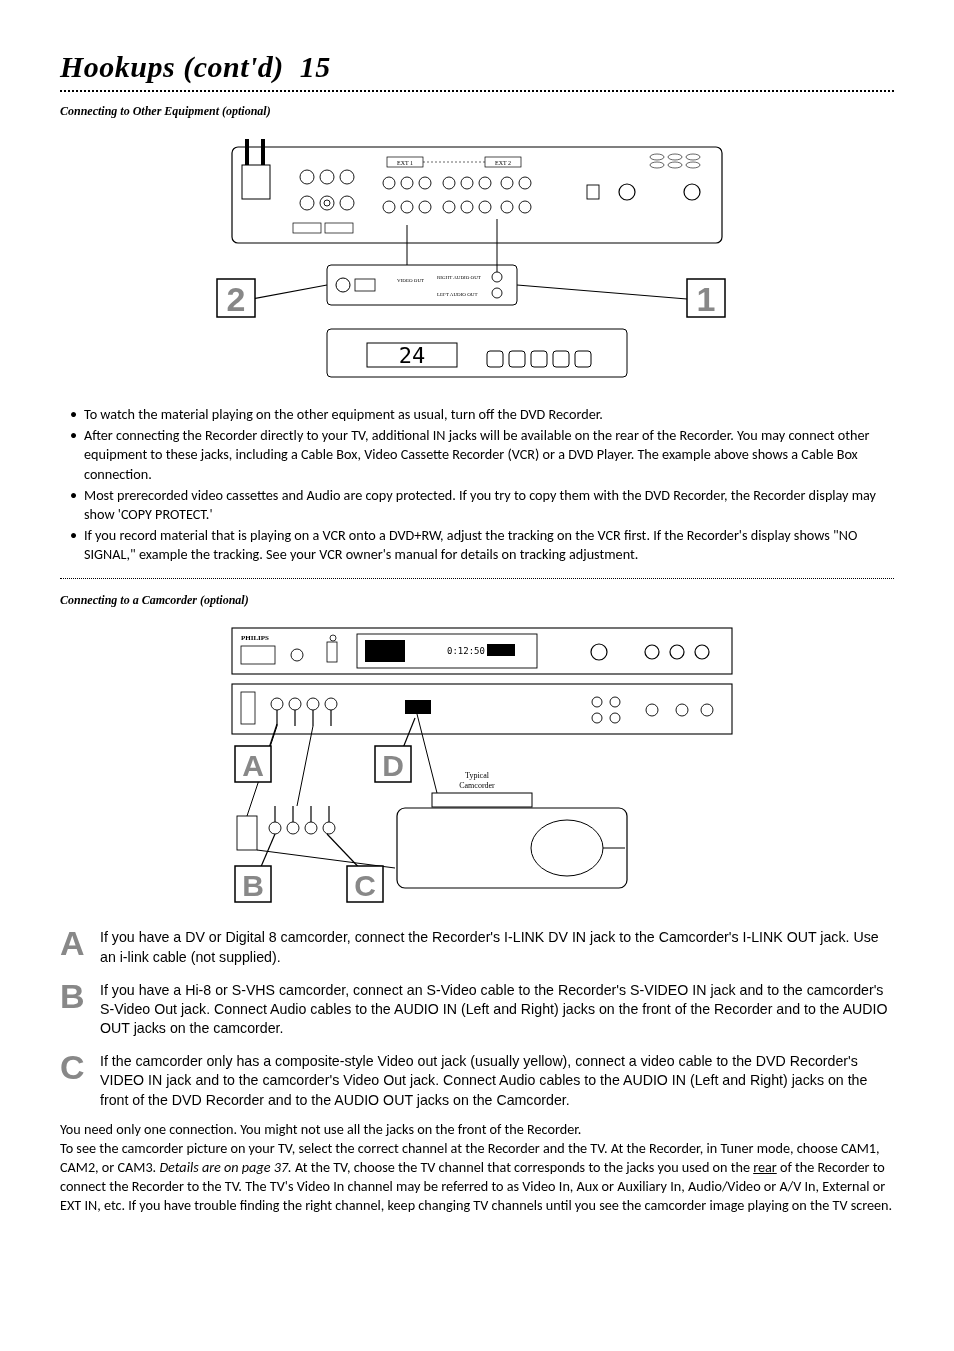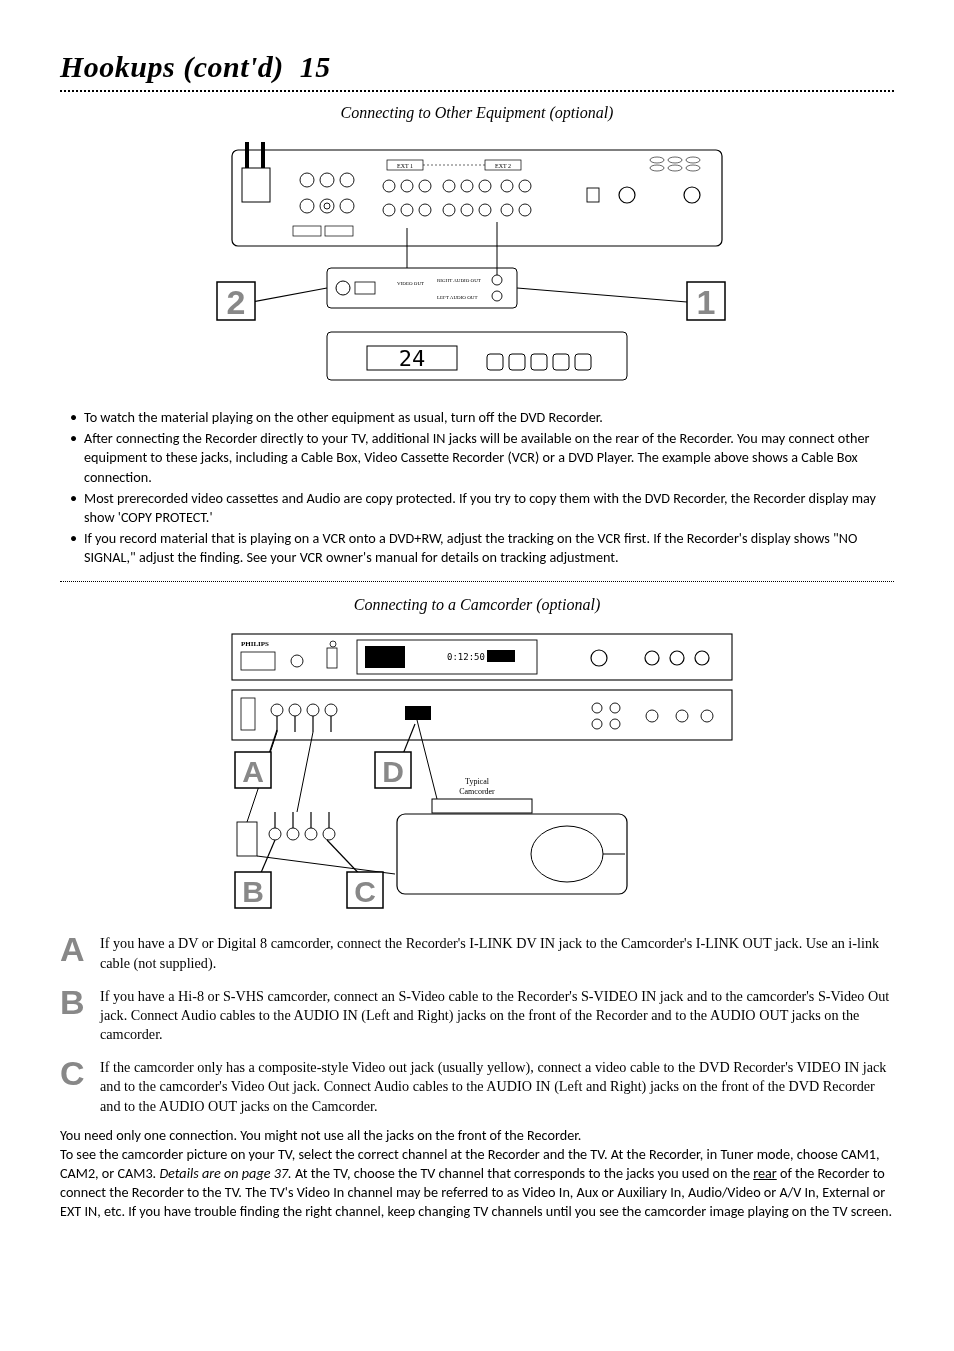--- a/index.html
+++ b/index.html
@@ -24,23 +24,22 @@
       border: none;
       border-top: 2.5px dotted #000;
       margin: 6px 0 12px 0;
     }
     .dotted-line-thin {
       border: none;
       border-top: 1.5px dotted #000;
       margin: 14px 0;
     }
     .section-heading {
-      text-align: center;
-      font-size: 16px;
-      font-weight: normal;
+      font-size: 12px;
+      font-weight: bold;
       font-style: italic;
       margin-bottom: 10px;
     }
     .diagram {
       display: block;
       margin: 0 auto 16px auto;
     }
     .bullets {
       list-style: none;
       padding: 0 0 0 10px;
@@ -73,21 +72,21 @@
       font-size: 34px;
       color: #888;
       line-height: 1;
       text-align: left;
       padding-top: 2px;
     }
     .letter-text {
       flex: 1;
       font-size: 14.2px;
       line-height: 1.35;
-      font-family: Liberation Serif, serif;
+      font-family: Liberation Sans, sans-serif;
       font-weight: 300;
       padding-top: 4px;
     }
     .bottom-para {
       font-size: 14.2px;
       line-height: 1.35;
       font-family: 'Gill Sans', 'Gill Sans MT', Calibri, sans-serif;
       font-weight: 300;
     }
     .underline { text-decoration: underline; }
@@ -200,21 +199,21 @@
     <line x1="490" y1="170" x2="320" y2="156" stroke="#000" stroke-width="1.2"></line>
     <rect x="490" y="150" width="38" height="38" fill="#fff" stroke="#000" stroke-width="1.5"></rect>
     <text x="509" y="182" font-size="34" font-family="Arial" font-weight="bold" fill="#888" text-anchor="middle">1</text>
   </g>
 </svg>
 
 <ul class="bullets">
   <li>To watch the material playing on the other equipment as usual, turn off the DVD Recorder.</li>
   <li>After connecting the Recorder directly to your TV, additional IN jacks will be available on the rear of the Recorder. You may connect other equipment to these jacks, including a Cable Box, Video Cassette Recorder (VCR) or a DVD Player. The example above shows a Cable Box connection.</li>
   <li>Most prerecorded video cassettes and Audio are copy protected. If you try to copy them with the DVD Recorder, the Recorder display may show 'COPY PROTECT.'</li>
-  <li>If you record material that is playing on a VCR onto a DVD+RW, adjust the tracking on the VCR first. If the Recorder's display shows "NO SIGNAL," adjust the finding. See your VCR owner's manual for details on tracking adjustment.</li>
+  <li>If you record material that is playing on a VCR onto a DVD+RW, adjust the tracking on the VCR first. If the Recorder's display shows "NO SIGNAL," example the tracking. See your VCR owner's manual for details on tracking adjustment.</li>
 </ul>
 
 <hr class="dotted-line-thin">
 
 <div class="section-heading">Connecting to a Camcorder (optional)</div>
 
 <svg class="diagram svg-front" viewBox="0 0 560 290">
 
   <rect x="35" y="10" width="500" height="46" fill="none" stroke="#000" stroke-width="1.1"></rect>
   <text x="44" y="22" font-size="7" font-weight="bold">PHILIPS</text>

